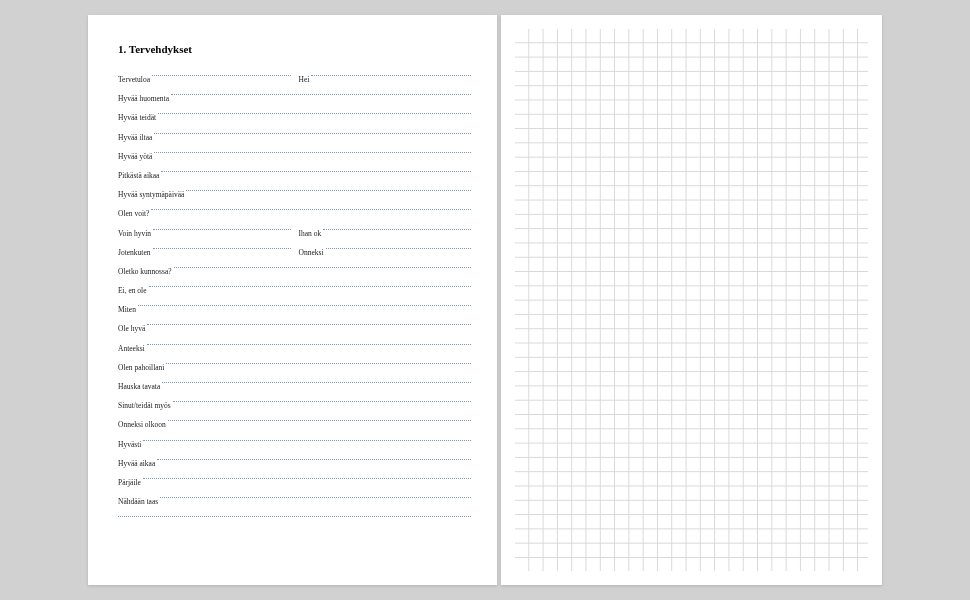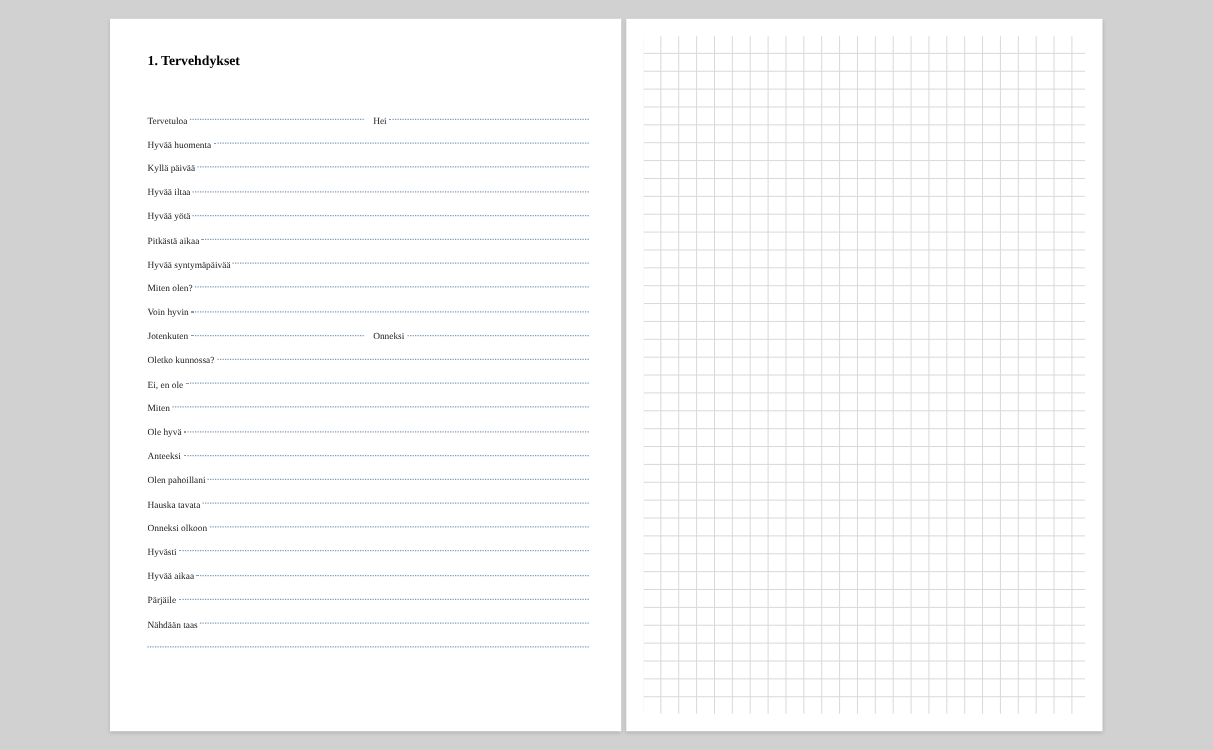--- a/index.html
+++ b/index.html
@@ -19,35 +19,35 @@
     box-shadow: 0 1px 3px rgba(0,0,0,0.15);
     position: relative;
   }
   .page-left {
     padding: 28px 26px 20px 30px;
   }
   .heading {
     font-size: 11px;
     font-weight: bold;
     color: #000;
-    margin-bottom: 32px;
+    margin-bottom: 20px;
   }
   .rows {
     display: flex;
     flex-direction: column;
   }
   .row {
     display: flex;
     gap: 8px;
     height: 19.2px;
     align-items: flex-end;
   }
   .cell {
     display: flex;
-    align-items: center;
+    align-items: flex-start;
     flex: 1;
     height: 100%;
     position: relative;
   }
   .cell .label {
     font-size: 7.5px;
     color: #1a1a1a;
     white-space: nowrap;
     padding-right: 2px;
     position: relative;
@@ -92,21 +92,21 @@
         </div>
       </div>
       <div class="row single">
         <div class="cell">
           <span class="label">Hyvää huomenta</span>
           <div class="fill"></div>
         </div>
       </div>
       <div class="row single">
         <div class="cell">
-          <span class="label">Kyllä päivää</span>
+          <span class="label">Hyvää teidät</span>
           <div class="fill"></div>
         </div>
       </div>
       <div class="row single">
         <div class="cell">
           <span class="label">Hyvää iltaa</span>
           <div class="fill"></div>
         </div>
       </div>
       <div class="row single">
@@ -122,29 +122,33 @@
         </div>
       </div>
       <div class="row single">
         <div class="cell">
           <span class="label">Hyvää syntymäpäivää</span>
           <div class="fill"></div>
         </div>
       </div>
       <div class="row single">
         <div class="cell">
-          <span class="label">Miten olen?</span>
+          <span class="label">Olen voit?</span>
           <div class="fill"></div>
         </div>
       </div>
       <div class="row double">
         <div class="cell">
           <span class="label">Voin hyvin</span>
           <div class="fill"></div>
         </div>
+        <div class="cell">
+          <span class="label">Ihan ok</span>
+          <div class="fill"></div>
+        </div>
       </div>
       <div class="row double">
         <div class="cell">
           <span class="label">Jotenkuten</span>
           <div class="fill"></div>
         </div>
         <div class="cell">
           <span class="label">Onneksi</span>
           <div class="fill"></div>
         </div>
@@ -181,20 +185,26 @@
       </div>
       <div class="row single">
         <div class="cell">
           <span class="label">Olen pahoillani</span>
           <div class="fill"></div>
         </div>
       </div>
       <div class="row single">
         <div class="cell">
           <span class="label">Hauska tavata</span>
+          <div class="fill"></div>
+        </div>
+      </div>
+      <div class="row single">
+        <div class="cell">
+          <span class="label">Sinut/teidät myös</span>
           <div class="fill"></div>
         </div>
       </div>
       <div class="row single">
         <div class="cell">
           <span class="label">Onneksi olkoon</span>
           <div class="fill"></div>
         </div>
       </div>
       <div class="row single">

